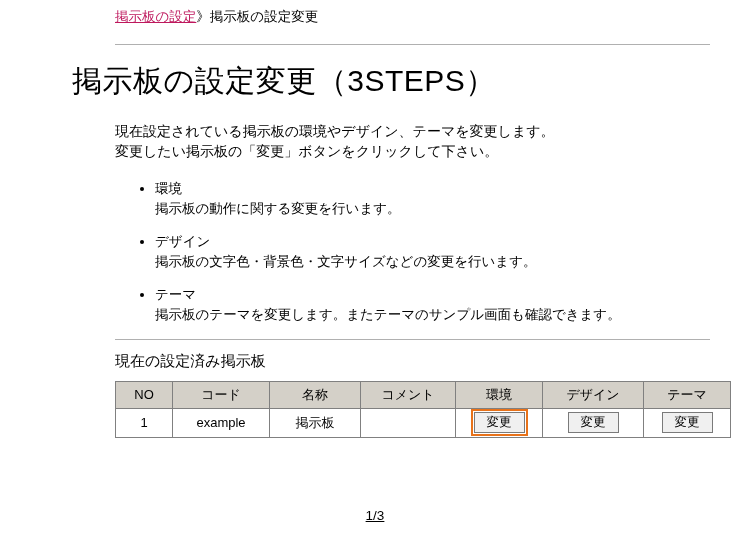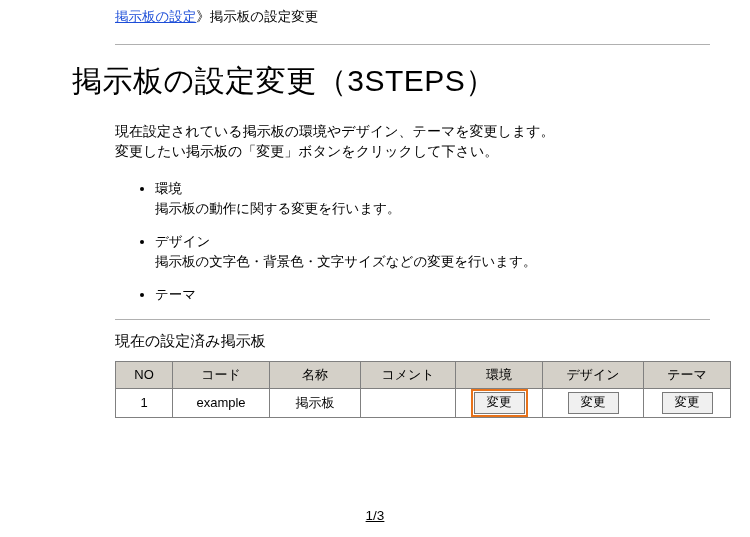--- a/index.html
+++ b/index.html
@@ -20,21 +20,21 @@
     height: 537px;
     box-sizing: border-box;
   }
   .breadcrumb {
     padding: 8px 0 0 115px;
     font-size: 13.5px;
     color: #000;
     line-height: 1.3;
   }
   .breadcrumb a {
-    color: #1d4ed8;
+    color: #be185d;
     text-decoration: underline;
   }
   .breadcrumb .sep {
     color: #000;
   }
   .hr-top {
     border: 0;
     border-top: 1px solid #b0b0b0;
     margin: 18px 40px 0 115px;
     width: 595px;
@@ -152,20 +152,21 @@
     <li>
       <span class="li-title">環境</span>
       <span class="li-desc">掲示板の動作に関する変更を行います。</span>
     </li>
     <li>
       <span class="li-title">デザイン</span>
       <span class="li-desc">掲示板の文字色・背景色・文字サイズなどの変更を行います。</span>
     </li>
     <li>
       <span class="li-title">テーマ</span>
+      <span class="li-desc">掲示板のテーマを変更します。またテーマのサンプル画面も確認できます。</span>
     </li>
   </ul>
 
   <hr class="hr-mid">
 
   <div class="section-label">現在の設定済み掲示板</div>
 
   <table class="board-table">
     <thead>
       <tr>

